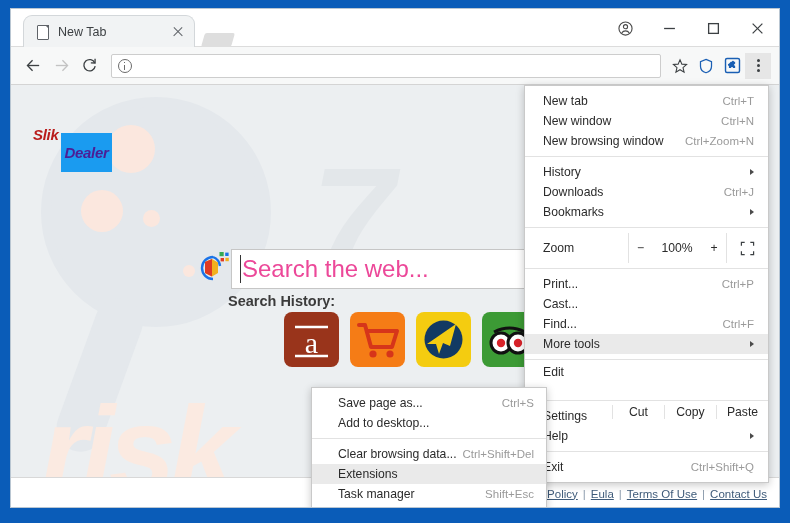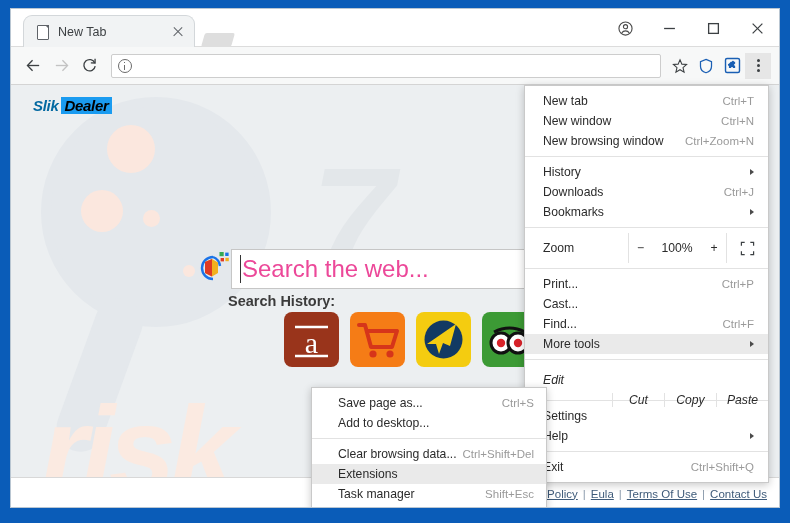--- a/index.html
+++ b/index.html
@@ -214,25 +214,26 @@
   }
 
   
   #site-logo {
     position: absolute;
     left: 22px; top: 12px;
     font-size: 15px; font-weight: bold; font-style: italic;
     display: flex; align-items: center;
     z-index: 5;
   }
-  #site-logo .part1 { color: #0369a1; letter-spacing: -0.3px; }
+  #site-logo .part1 { color: #b91c1c; letter-spacing: -0.3px; }
   #site-logo .part2 {
-    color: #000000; background: #1a9bf0;
-    padding: 0 3px; margin-left: 3px;
+    color: #4c1d95; background: #1a9bf0;
+    padding: 11px 3px; margin-left: 3px;
     letter-spacing: -0.3px;
+    margin-top: 36px;
   }
 
   
   #search-row {
     position: absolute;
     left: 180px; top: 163px;
     display: flex; align-items: center;
     z-index: 4;
   }
   #search-engine-icon { width: 40px; height: 42px; flex: none; }
@@ -351,23 +352,22 @@
     justify-content: center;
     cursor: pointer;
   }
   .zoom-minus { width: 24px; }
   .zoom-pct   { width: 50px; justify-content: center; border-left: none; }
   .zoom-plus  { width: 24px; border-left: none; }
   .zoom-full  { width: 42px; border-left: 1px solid #e2e2e2; }
 
   
   .edit-row {
-    display: flex; align-items: center;
+    display: flex; align-items: flex-start;
     height: 30px;
-    font-style: italic;
   }
   .edit-label { flex: 1; display: flex; align-items: center; padding-left: 18px; }
   .edit-act {
     width: 52px; display: flex; align-items: center; justify-content: center;
     border-left: 1px solid #e2e2e2;
     cursor: pointer;
     margin-top: 40px;
   }
 
   

